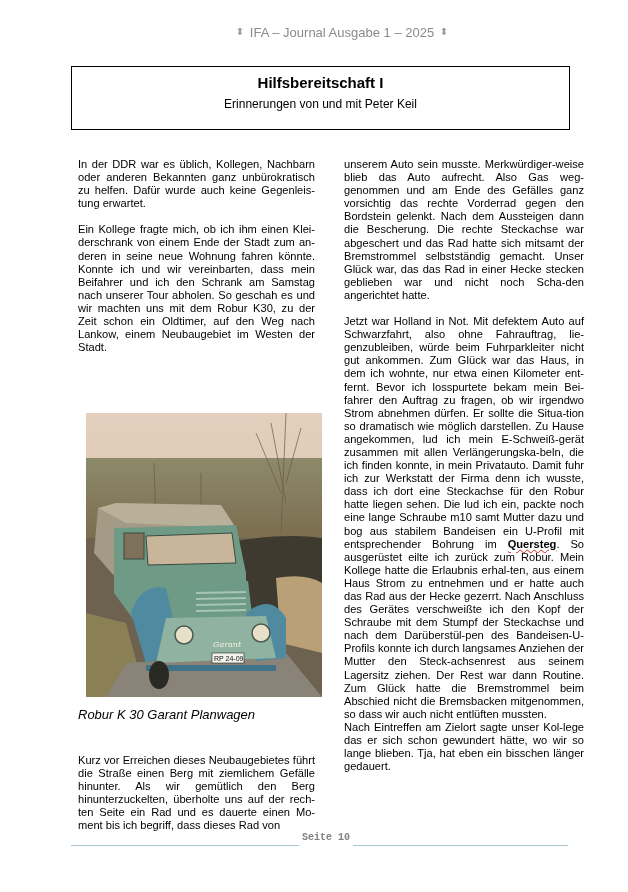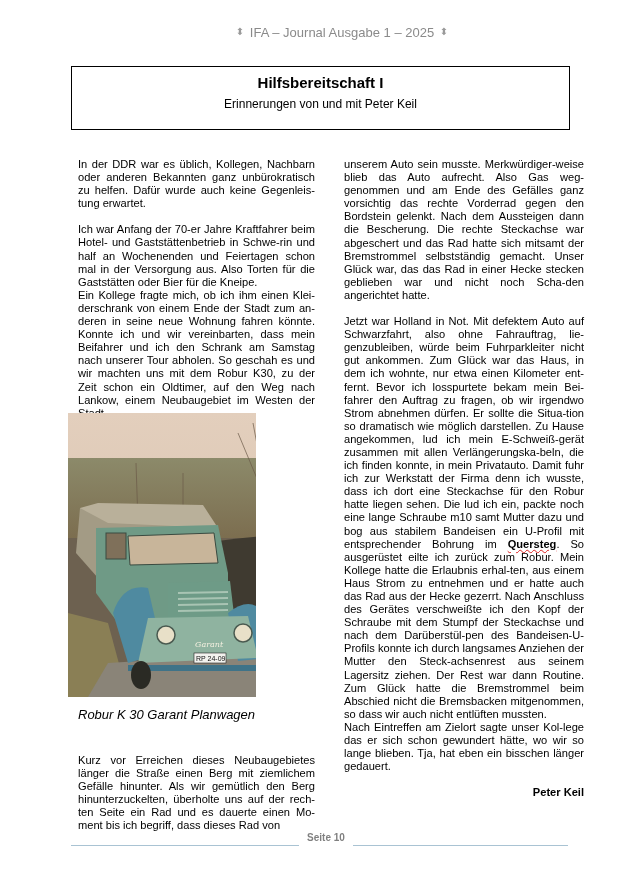--- a/index.html
+++ b/index.html
@@ -11,49 +11,48 @@
   .titlebox { position: absolute; left: 71px; top: 66px; width: 499px; height: 64px;
               border: 1px solid #000; box-sizing: border-box; text-align: center; }
   .titlebox .title { font-weight: bold; font-size: 15px; margin-top: 7px; line-height: 18px; }
   .titlebox .subtitle { font-weight: normal; font-size: 12px; margin-top: 5px; line-height: 14px; }
   .col { position: absolute; top: 132px; width: 237px; font-size: 11.1px; line-height: 13.1px;
          text-align: justify; hyphens: manual; margin-top: 26px; }
   .col.left { left: 78px; }
   .col.right { left: 344px; width: 240px; }
   .col p { margin: 0; }
   .gap { height: 13px; }
-  .photo { position: absolute; left: 68px; top: 413px; width: 188px; height: 284px; overflow: hidden; }
+  .photo { position: absolute; left: 86px; top: 413px; width: 236px; height: 284px; overflow: hidden; }
   .caption { position: absolute; left: 78px; top: 707px; font-size: 13px; font-style: italic; }
   .col.left2 { position: absolute; left: 78px; top: 728px; width: 237px; font-size: 11.1px;
                line-height: 13.1px; text-align: justify; }
   .sig { text-align: right; font-weight: bold; margin-top: 13px; }
   .squiggle { text-decoration: underline wavy #d22; text-decoration-thickness: 1px; font-weight: bold; }
   .footer { position: absolute; top: 832px; left: 0; width: 628px; height: 20px; }
   .footer .line { position: absolute; top: 13px; height: 1px; background: #a9c3d3; }
   .footer .pg { position: absolute; left: 300px; width: 52px; text-align: center; top: 0;
-                font-family: Liberation Sans, sans-serif; font-size: 10px; color: #808080; font-weight: bold; }
+                font-family: Liberation Mono, monospace; font-size: 10px; color: #808080; font-weight: bold; }
 </style>
 </head>
 <body>
 
 <div class="header">
   <span class="ornament">⬍</span>
   <span>IFA – Journal Ausgabe 1 – 2025</span>
   <span class="ornament">⬍</span>
 </div>
 
 <div class="titlebox">
   <div class="title">Hilfsbereitschaft I</div>
   <div class="subtitle">Erinnerungen von und mit Peter Keil</div>
 </div>
 
 <div class="col left">
   <p>In der DDR war es üblich, Kollegen, Nachbarn oder anderen Bekannten ganz unbürokratisch zu helfen. Dafür wurde auch keine Gegenleis-tung erwartet.</p>
   <div class="gap"></div>
-  <p>Ich war Anfang der 70-er Jahre Kraftfahrer beim Hotel- und Gaststättenbetrieb in Schwe-rin und half an Wochenenden und Feiertagen schon mal in der Versorgung aus. Also Torten für die Gaststätten oder Bier für die Kneipe.</p>
   <p>Ein Kollege fragte mich, ob ich ihm einen Klei-derschrank von einem Ende der Stadt zum an-deren in seine neue Wohnung fahren könnte. Konnte ich und wir vereinbarten, dass mein Beifahrer und ich den Schrank am Samstag nach unserer Tour abholen. So geschah es und wir machten uns mit dem Robur K30, zu der Zeit schon ein Oldtimer, auf den Weg nach Lankow, einem Neubaugebiet im Westen der Stadt.</p>
 </div>
 
 <div class="photo">
   <svg width="236" height="284" viewBox="0 0 236 284">
     <defs>
       <linearGradient id="sky" x1="0" y1="0" x2="0" y2="1">
         <stop offset="0" stop-color="#e3cfbd"></stop>
         <stop offset="1" stop-color="#d4bea8"></stop>
       </linearGradient>
@@ -98,28 +97,27 @@
     <rect x="126" y="240" width="32" height="10" fill="#f2f2ee" stroke="#222" stroke-width="0.6"></rect>
     <text x="128" y="248" font-family="Liberation Sans, sans-serif" font-size="7" fill="#111">RP 24-09</text>
     <rect x="60" y="252" width="130" height="6" fill="#3f7388"></rect>
     <ellipse cx="73" cy="262" rx="10" ry="14" fill="#2a2a24"></ellipse>
   </svg>
 </div>
 
 <div class="caption">Robur K 30 Garant Planwagen</div>
 
 <div class="col left2">
-  <p style="text-align-last:left;">Kurz vor Erreichen dieses Neubaugebietes länger die Straße einen Berg mit ziemlichem Gefälle hinunter. Als wir gemütlich den Berg hinunterzuckelten, überholte uns auf der rech-ten Seite ein Rad und es dauerte einen Mo-ment bis ich begriff, dass dieses Rad von</p>
+  <p style="text-align-last:left;">Kurz vor Erreichen dieses Neubaugebietes führt die Straße einen Berg mit ziemlichem Gefälle hinunter. Als wir gemütlich den Berg hinunterzuckelten, überholte uns auf der rech-ten Seite ein Rad und es dauerte einen Mo-ment bis ich begriff, dass dieses Rad von</p>
 </div>
 
 <div class="col right">
   <p>unserem Auto sein musste. Merkwürdiger-weise blieb das Auto aufrecht. Also Gas weg-genommen und am Ende des Gefälles ganz vorsichtig das rechte Vorderrad gegen den Bordstein gelenkt. Nach dem Aussteigen dann die Bescherung. Die rechte Steckachse war abgeschert und das Rad hatte sich mitsamt der Bremstrommel selbstständig gemacht. Unser Glück war, das das Rad in einer Hecke stecken geblieben war und nicht noch Scha-den angerichtet hatte.</p>
   <div class="gap"></div>
   <p><span>Jetzt war Holland in Not. Mit defektem Auto auf Schwarzfahrt, also ohne Fahrauftrag, lie-genzubleiben, würde beim Fuhrparkleiter nicht gut ankommen. Zum Glück war das Haus, in dem ich wohnte, nur etwa einen Kilometer ent-fernt. Bevor ich losspurtete bekam mein Bei-fahrer den Auftrag zu fragen, ob wir irgendwo Strom abnehmen dürfen. Er sollte die Situa-tion so dramatisch wie möglich darstellen. Zu Hause angekommen, lud ich mein E-Schweiß-gerät zusammen mit allen Verlängerungska-beln, die ich finden konnte, in mein Privatauto. Damit fuhr ich zur Werkstatt der Firma denn ich wusste, dass ich dort eine Steckachse für den Robur hatte liegen sehen. Die lud ich ein, packte noch eine lange Schraube m10 samt Mutter dazu und bog aus stabilem Bandeisen ein U-Profil mit entsprechender Bohrung im</span> <span class="squiggle">Quersteg</span><span>. So ausgerüstet eilte ich zurück zum Robur. Mein Kollege hatte die Erlaubnis erhal-ten, aus einem Haus Strom zu entnehmen und er hatte auch das Rad aus der Hecke gezerrt. Nach Anschluss des Gerätes verschweißte ich den Kopf der Schraube mit dem Stumpf der Steckachse und nach dem Darüberstül-pen des Bandeisen-U-Profils konnte ich durch langsames Anziehen der Mutter den Steck-achsenrest aus seinem Lagersitz ziehen. Der Rest war dann Routine. Zum Glück hatte die Bremstrommel beim Abschied nicht die Bremsbacken mitgenommen, so dass wir auch nicht entlüften mussten.</span></p>
   <p>Nach Eintreffen am Zielort sagte unser Kol-lege das er sich schon gewundert hätte, wo wir so lange blieben. Tja, hat eben ein bisschen länger gedauert.</p>
-  <div class="sig">Peter Keil</div>
 </div>
 
 <div class="footer">
   <div class="line" style="left:71px; width:228px;"></div>
   <div class="pg">Seite 10</div>
   <div class="line" style="left:353px; width:215px;"></div>
 </div>
 
 </body></html>

